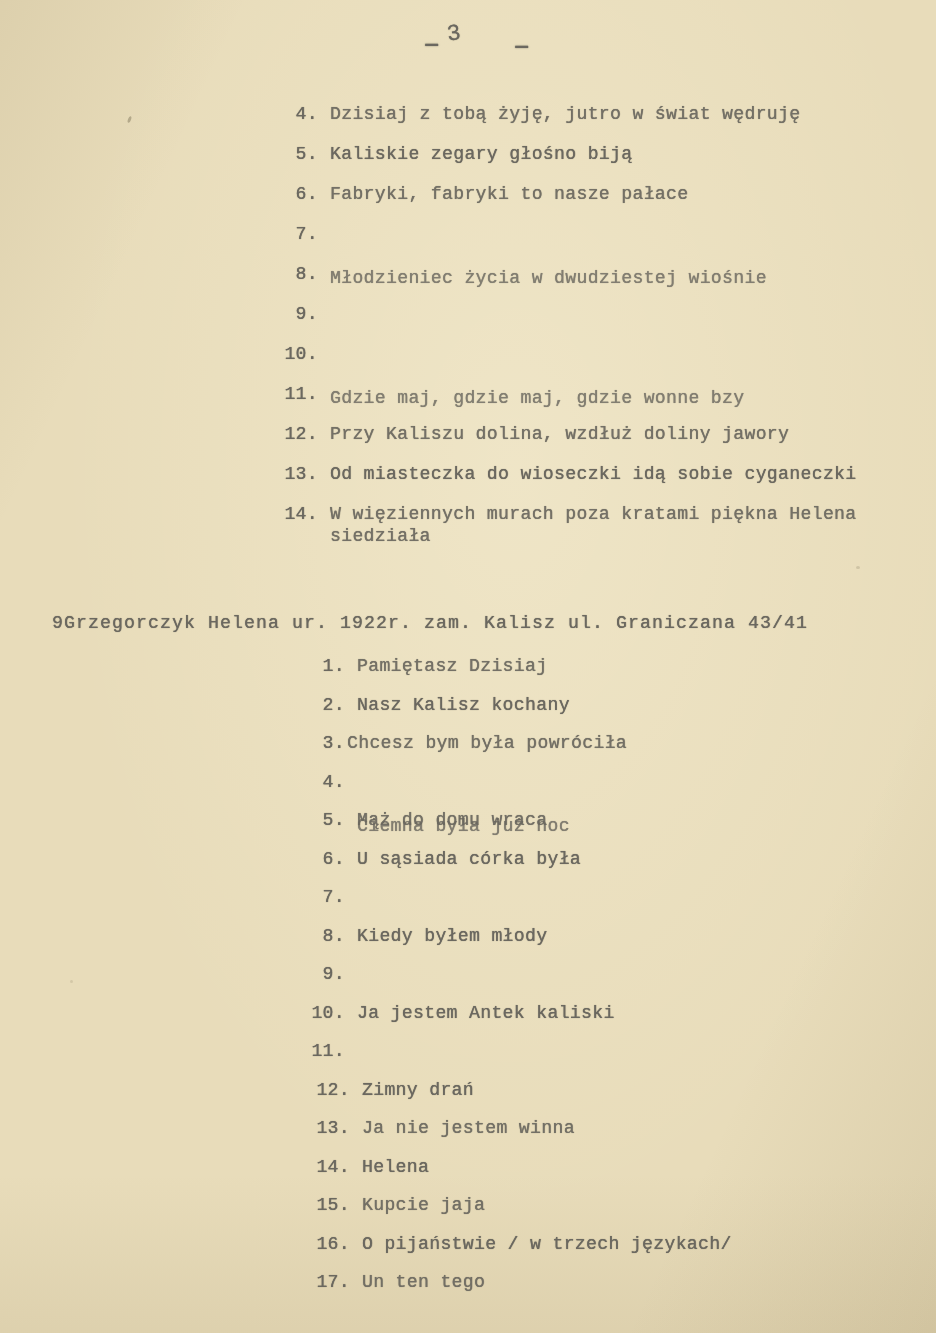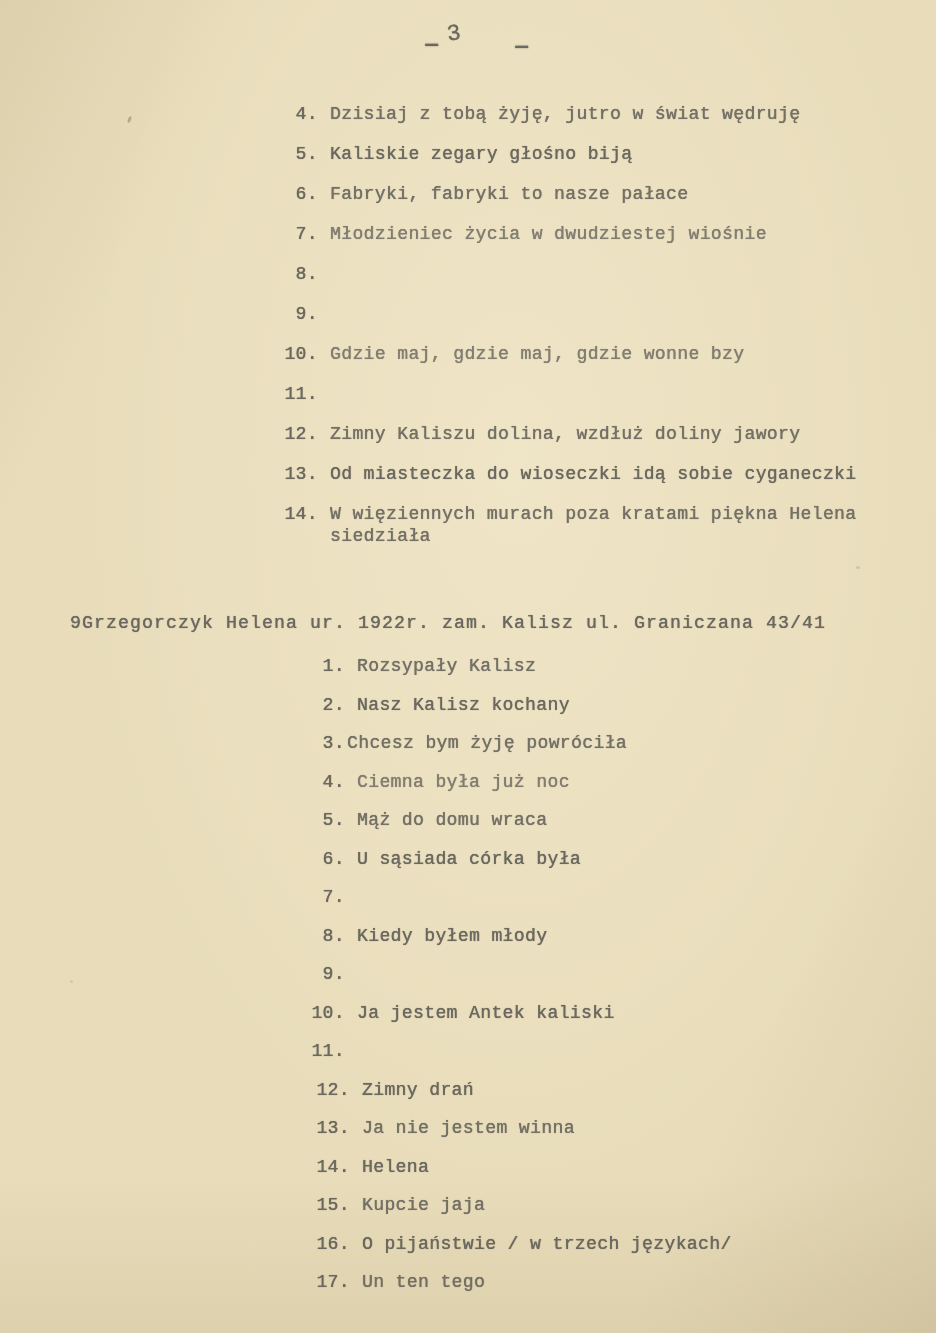--- a/index.html
+++ b/index.html
@@ -69,27 +69,27 @@
 
   .num { flex: 0 0 60px; width: 60px; text-align: right; white-space: pre; }
   .txt { margin-left: 12px; white-space: nowrap; }
 
   .line-wrap { height: 80px; }
   .line-wrap .txt span { display: inline; }
   .line-wrap .cont { display: inline-block; }
 
   
   .line:nth-child(odd) .txt { opacity: 0.93; }
-  .line:nth-child(4) .txt, .line:nth-child(7) .txt { opacity: 0.82; }
+  .line:nth-child(4) .txt, .line:nth-child(7) .txt { opacity: 0.82; margin-top: 44px; }
   .list-b .line:nth-child(n+12) { transform: translateX(5px); }
   .list-b .line:nth-child(3) .txt { margin-left: 2px; }
 
   .entry-heading {
     position: absolute;
-    left: 70px; top: 613px;
+    left: 52px; top: 613px;
     font-size: 18px;
     letter-spacing: 1.2px;
     white-space: nowrap;
     text-shadow: 0 0 0.9px rgba(92,90,80,0.85), 0.4px 0.4px 0.6px rgba(92,90,80,0.4);
   }
 </style>
 </head>
 <body>
 
 <div class="paper">
@@ -127,46 +127,46 @@
     </div>
     <div class="line">
       <span class="num">10.</span>
       <span class="txt">Gdzie maj, gdzie maj, gdzie wonne bzy</span>
     </div>
     <div class="line">
       <span class="num">11.</span>
     </div>
     <div class="line">
       <span class="num">12.</span>
-      <span class="txt">Zimny Kaliszu dolina, wzdłuż doliny jawory</span>
+      <span class="txt">Przy Kaliszu dolina, wzdłuż doliny jawory</span>
     </div>
     <div class="line">
       <span class="num">13.</span>
       <span class="txt">Od miasteczka do wioseczki idą sobie cyganeczki</span>
     </div>
     <div class="line line-wrap">
       <span class="num">14.</span>
       <span class="txt"><span>W więziennych murach poza kratami piękna Helena</span><br><span class="cont">siedziała</span></span>
     </div>
   </div>
 
   <div class="entry-heading">9Grzegorczyk Helena ur. 1922r. zam. Kalisz ul. Graniczana 43/41</div>
 
   <div class="list list-b">
     <div class="line">
       <span class="num">1.</span>
-      <span class="txt">Rozsypały Kalisz</span>
+      <span class="txt">Pamiętasz Dzisiaj</span>
     </div>
     <div class="line">
       <span class="num">2.</span>
       <span class="txt">Nasz Kalisz kochany</span>
     </div>
     <div class="line">
       <span class="num">3.</span>
-      <span class="txt">Chcesz bym żyję powróciła</span>
+      <span class="txt">Chcesz bym była powróciła</span>
     </div>
     <div class="line">
       <span class="num">4.</span>
       <span class="txt">Ciemna była już noc</span>
     </div>
     <div class="line">
       <span class="num">5.</span>
       <span class="txt">Mąż do domu wraca</span>
     </div>
     <div class="line">

